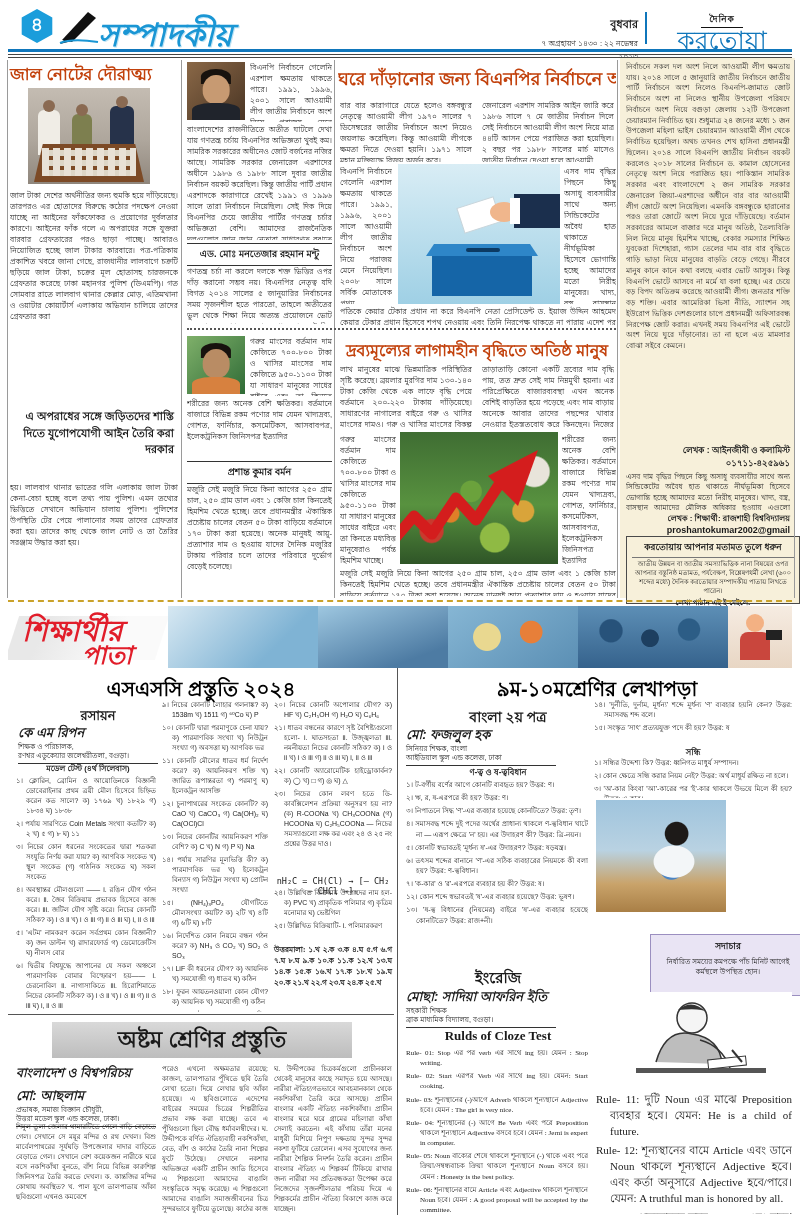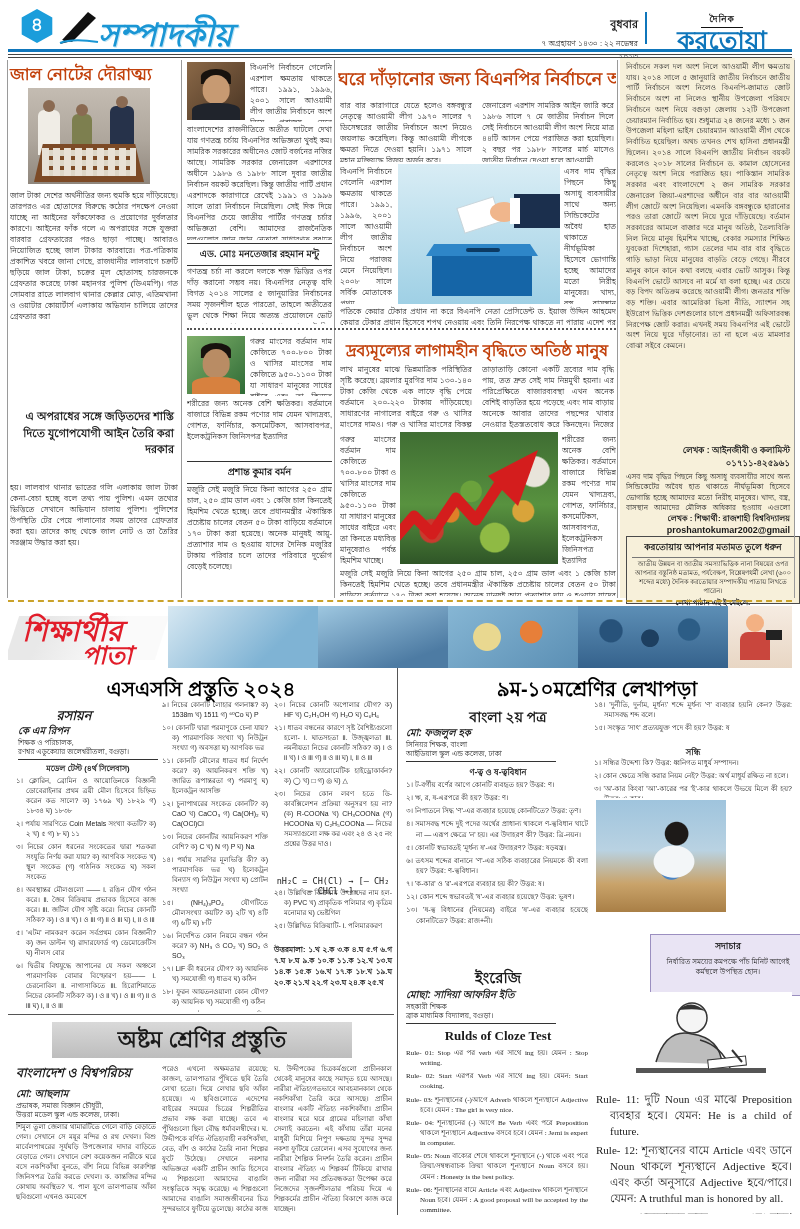--- a/index.html
+++ b/index.html
@@ -8,31 +8,31 @@
   .abs{position:absolute;}
   .body-text{font-size:7.6px;line-height:1.45;text-align:justify;overflow:hidden;color:#1c1c1c;}
   .vline{position:absolute;width:1px;background:#9a9a9a;}
   .hline{position:absolute;height:1px;background:#9a9a9a;}
   .headline{font-weight:bold;color:#c2410c;}
   .center{text-align:center;}
   .byline-box{border-top:1.2px solid #333;border-bottom:1.2px solid #333;
               font-weight:bold;font-size:9.5px;text-align:center;padding:3px 0;background:#fff;}
   .dotted-sep{position:absolute;height:0;border-top:2px dotted #555;}
   .author-block{font-size:7.2px;line-height:1.35;}
-  .author-name{font-weight:bold;font-size:10px;font-style:italic;}
+  .author-name{font-weight:bold;font-size:13px;font-style:italic;}
   .u-line{border-bottom:1px solid #333;padding-bottom:2px;}
   .qa-item{margin-bottom:3px;padding-left:10px;text-indent:-10px;}
   .rule-item{margin-bottom:3px;padding-left:14px;text-indent:-14px;}
   
   .badge{width:34px;height:34px;background:#1b9ddb;color:#fff;font-weight:bold;font-size:19px;
          display:flex;align-items:center;justify-content:center;
          clip-path:polygon(50% 0,95% 25%,95% 75%,50% 100%,5% 75%,5% 25%);}
   .masthead-title{font-size:32px;font-weight:bold;font-style:italic;color:#1a96d4;
                   text-shadow:1px 1px 0 #bfe4f5;}
-  .paper-name{font-size:25px;font-weight:bold;color:#0f76bb;line-height:1;}
+  .paper-name{font-size:25px;font-weight:normal;color:#0f76bb;line-height:1;}
   .paper-tag{font-size:9px;font-weight:bold;color:#111;letter-spacing:1px;}
   .blue-rule{position:absolute;height:3px;background:#0f76bb;}
   
   .img-box{position:absolute;overflow:hidden;}
   .fakenote-photo{background:linear-gradient(#c4bcb2 0%,#aea69c 55%,#8f867c 100%);}
   .person{position:absolute;border-radius:6px 6px 0 0;}
   .head{position:absolute;width:12px;height:12px;border-radius:50%;background:#8a6a52;}
   .note-table{position:absolute;left:6px;right:6px;bottom:2px;height:38px;background:#7c4a26;
               clip-path:polygon(8% 0,92% 0,100% 100%,0 100%);}
   .note-grid{position:absolute;inset:4px 8px 6px 8px;
@@ -55,21 +55,21 @@
      linear-gradient(#3f6d33,#58923f 55%,#2f5527);}
   .girl-photo{background:
      radial-gradient(circle at 62% 30%,#1d1a18 0 10%,transparent 11%),
      radial-gradient(ellipse at 60% 55%,#f3f6f8 0 18%,transparent 19%),
      radial-gradient(ellipse at 58% 62%,#4a84c4 0 10%,transparent 11%),
      linear-gradient(#9fc4dd 0%,#b9d2e2 45%,#c9a36a 75%,#a97f46 100%);}
   .banner-slice{position:absolute;top:0;height:100%;}
   .conduct-box{background:#e9e4f4;border:1px solid #9b8fc0;text-align:center;}
   .opinion-box{background:#f7f0da;border:1.4px solid #4a4a4a;text-align:center;}
   .cream{background:#f7f0da;}
-  .answer-key{font-weight:bold;font-size:7.4px;line-height:1.5;text-align:justify;}
+  .answer-key{font-weight:bold;font-size:7.4px;line-height:1.5;text-align:justify;font-family:Liberation Serif, serif;}
   .formula{font-family:"DejaVu Sans Mono",monospace;font-size:8.5px;text-align:center;margin:4px 0;}
   .sec-head{font-weight:bold;font-size:20px;color:#000;text-align:center;}
   .sub-head{font-weight:bold;font-size:13px;text-align:center;}
 </style>
 </head>
 <body>
 
 <div class="page">
 
   <div class="abs" style="left:20px;top:9px;">
@@ -218,21 +218,21 @@
       <div style="position:absolute;left:12px;top:26px;width:30px;height:28px;border-radius:8px 8px 0 0;background:#c9463d;"></div>
       <div style="position:absolute;left:38px;top:24px;width:16px;height:10px;background:#222;"></div>
     </div>
   </div>
 
   <div class="vline" style="left:397px;top:668px;height:547px;background:#555;"></div>
 
   <div class="abs sec-head" style="left:8px;top:674px;width:386px;">এসএসসি প্রস্তুতি ২০২৪</div>
   <div class="abs sec-head" style="left:402px;top:674px;width:390px;">৯ম-১০মশ্রেণির লেখাপড়া</div>
 
-  <div class="abs sub-head" style="left:4px;top:706px;width:140px;font-style:italic;">রসায়ন</div>
+  <div class="abs sub-head" style="left:28px;top:706px;width:140px;">রসায়ন</div>
   <div class="abs author-block u-line" style="left:18px;top:724px;width:140px;">
     <span class="author-name">কে এম রিপন</span><br>
     <span>শিক্ষক ও পরিচালক,</span><br>
     <span>রণশ্বর এডুকেয়ার জলেশ্বরীতলা, বগুড়া।</span>
   </div>
   <div class="abs center" style="left:18px;top:762px;width:140px;font-size:7.8px;font-weight:bold;">মডেল টেস্ট (৪র্থ সিলেবাস)</div>
 
   <div class="abs body-text" style="left:16px;top:776px;width:140px;height:236px;font-size:6.9px;">
 
   <div class="qa-item">১।  ক্লোরিন, ব্রোমিন ও আয়োডিনকে বিজ্ঞানী ডোবেরাইনার প্রথম ত্রয়ী মৌল হিসেবে চিহ্নিত করেন কত সালে?  ক) ১৭৬৯  খ) ১৮২৯  গ) ১৮৩৪  ঘ) ১৮৩৮</div>

